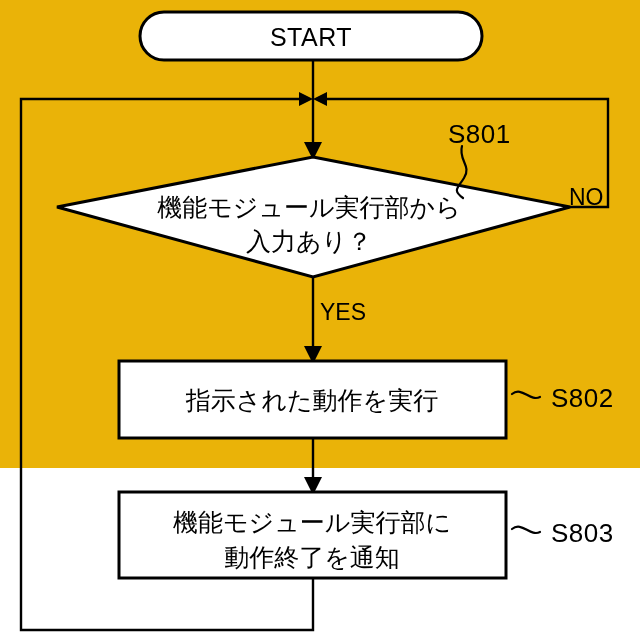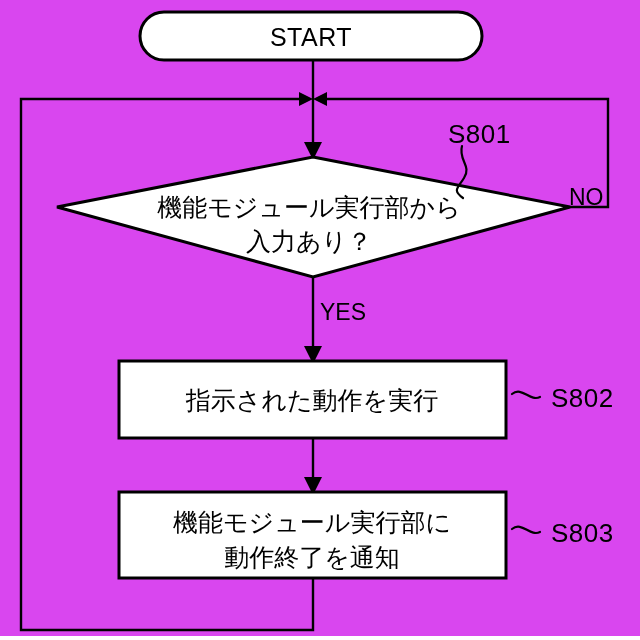--- a/index.html
+++ b/index.html
@@ -10,22 +10,22 @@
   }
   body {
     width: 640px;
     height: 640px;
     overflow: hidden;
     font-family: "Liberation Sans", sans-serif;
   }
   #flowchart-root {
     position: relative;
     width: 640px;
-    height: 636px;
-    background: #d946ef;
+    height: 468px;
+    background: #eab308;
   }
   svg.chart-svg {
     display: block;
     width: 640px;
     height: 640px;
   }
   .shape-stroke {
     fill: #ffffff;
     stroke: #000000;
     stroke-width: 3;

